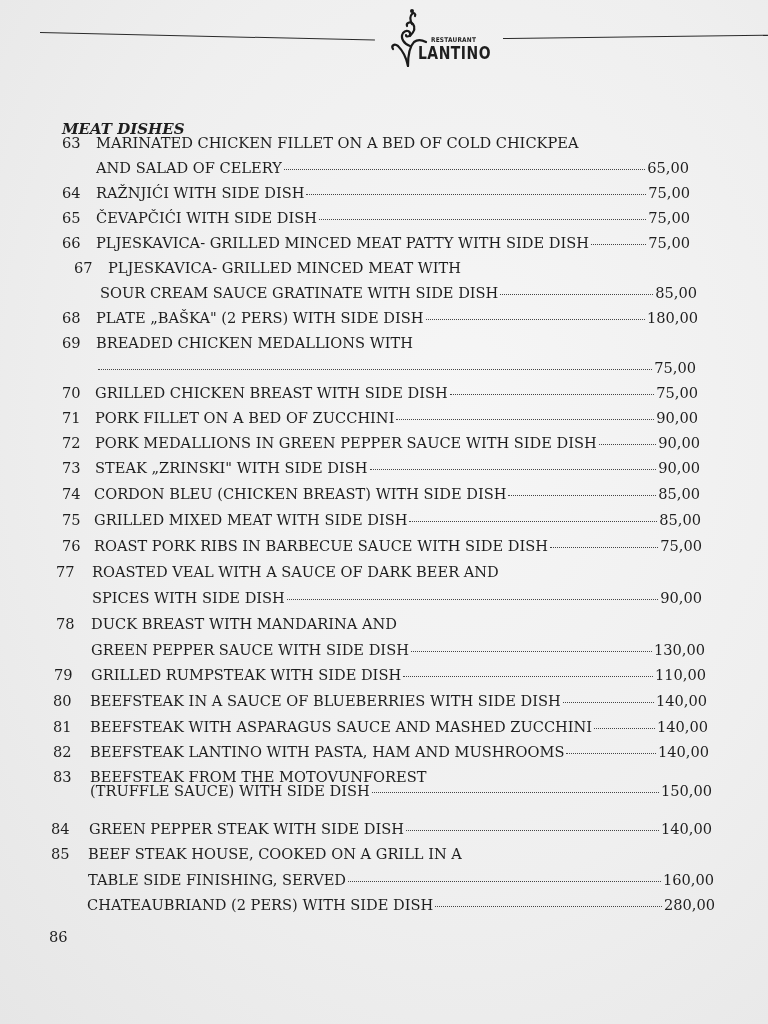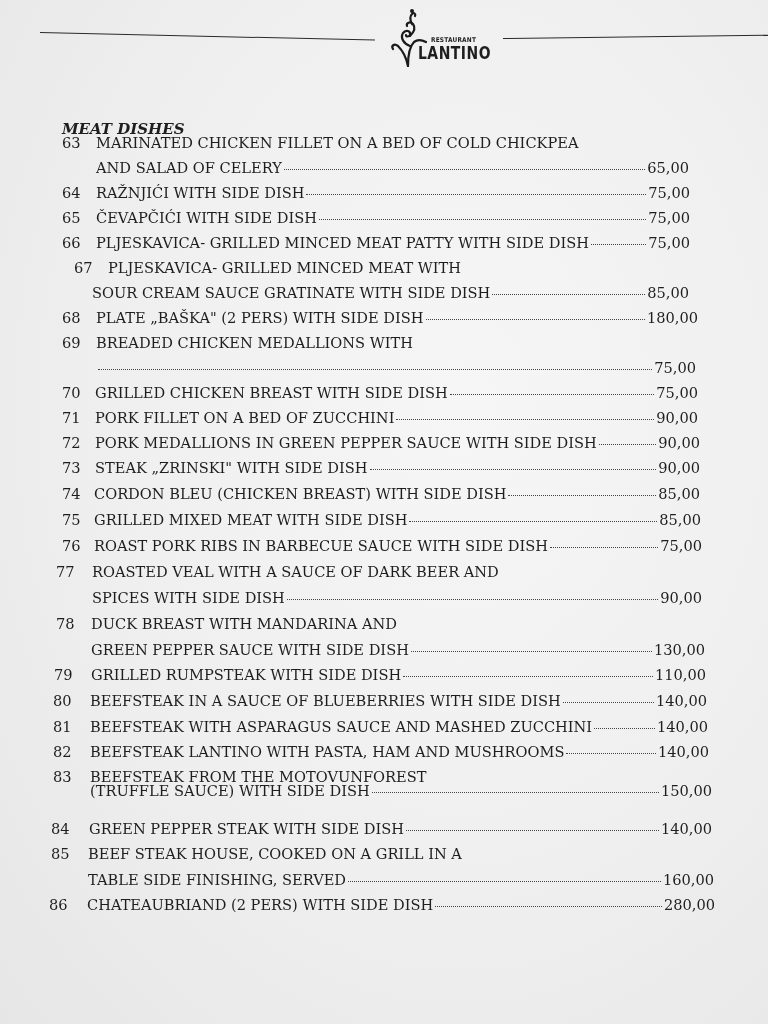--- a/index.html
+++ b/index.html
@@ -106,21 +106,21 @@
         <span class="price">75,00</span>
       </div>
     </div>
     <div class="row" style="top: 257px; left: 12px; width: 768px; text-align: center;">
       <span class="num" style="left: 62px;">67</span>
       <div class="line" style="left: 96px;">
         <span>PLJESKAVICA- GRILLED MINCED MEAT WITH</span>
       </div>
     </div>
     <div class="row" style="top: 282px; left: 0px; width: 768px;">
-      <div class="line" style="left: 92px; width: 597px;">
+      <div class="line" style="left: 100px; width: 597px;">
         <span>SOUR CREAM SAUCE GRATINATE WITH SIDE DISH</span>
         <span class="dots"></span>
         <span class="price">85,00</span>
       </div>
     </div>
     <div class="row" style="top: 307px; left: 0px; width: 768px;">
       <span class="num" style="left: 62px;">68</span>
       <div class="line" style="left: 96px; width: 602px;">
         <span>PLATE „BAŠKA" (2 PERS) WITH SIDE DISH</span>
         <span class="dots"></span>
@@ -281,20 +281,20 @@
       </div>
     </div>
     <div class="row" style="top: 869px; left: 0px; width: 768px; padding-left: 44px;">
       <div class="line" style="left: 88px; width: 626px;">
         <span>TABLE SIDE FINISHING, SERVED</span>
         <span class="dots"></span>
         <span class="price">160,00</span>
       </div>
     </div>
     <div class="row" style="top: 894px; left: 0px; width: 768px;">
-      <span class="num" style="left: 49px;">86</span>
+      <span class="num" style="left: 49px; margin-top: 32px;">86</span>
       <div class="line" style="left: 87px; width: 628px;">
         <span>CHATEAUBRIAND (2 PERS) WITH SIDE DISH</span>
         <span class="dots"></span>
         <span class="price">280,00</span>
       </div>
     </div>
   </div>
 
 </body></html>

